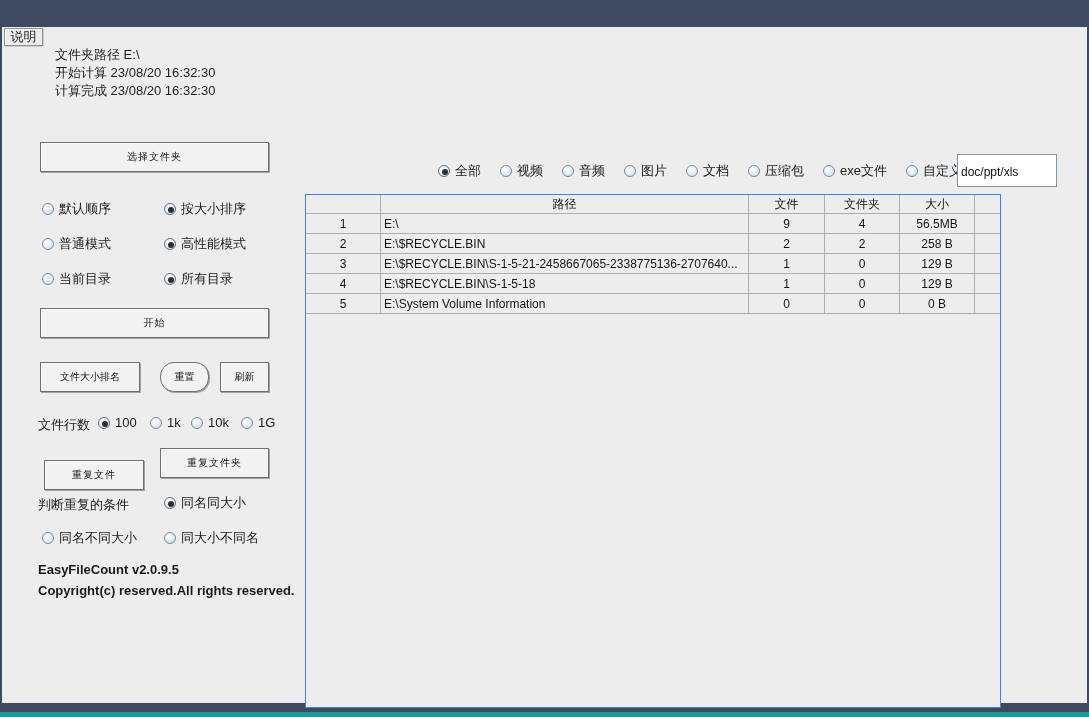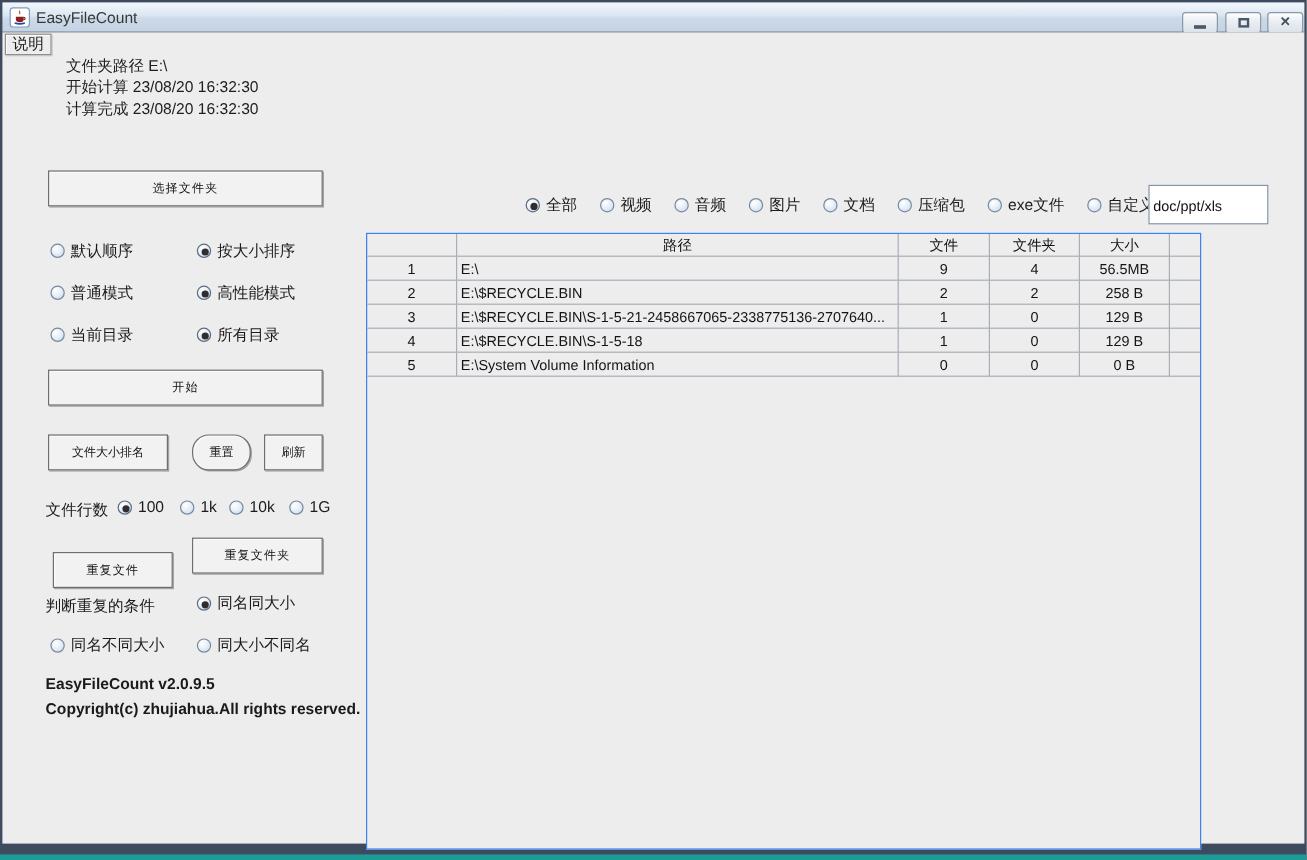--- a/index.html
+++ b/index.html
@@ -100,40 +100,20 @@
   }
   #file-table th { height:19px; text-align:center; }
   .c { text-align:center; }
   .l { text-align:left; }
 </style>
 </head>
 <body>
 
 <div id="frame">
 
-  <div id="titlebar">
-    <div id="app-icon">
-      <svg width="15" height="15" viewBox="0 0 16 16">
-        <path d="M8 2 c-1.2 1 .9 1.8 -.3 3" stroke="#d4552a" stroke-width="1.2" fill="none"></path>
-        <path d="M4.5 7.5 h7 v2.2 a3.5 2.6 0 0 1 -7 0 z" fill="#8c2020"></path>
-        <path d="M11.5 8 c1.6 0 1.6 2 0 2" stroke="#8c2020" stroke-width="1" fill="none"></path>
-        <path d="M3.5 13 c3 1 6 1 9 0" stroke="#26499c" stroke-width="1.4" fill="none"></path>
-      </svg>
-    </div>
-    <span id="title-text">EasyFileCount</span>
-    <div class="winbtn" style="left:983px;">
-      <div class="glyph-min"></div>
-    </div>
-    <div class="winbtn" style="left:1019px;">
-      <div class="glyph-max"></div>
-    </div>
-    <div class="winbtn" style="left:1054px;">
-      <span class="glyph-close">✕</span>
-    </div>
-  </div>
 
   <div id="content">
 
     <div id="menu-item">说明</div>
 
     <div class="info-line" style="top:19px;">文件夹路径 E:\</div>
     <div class="info-line" style="top:37px;">开始计算 23/08/20 16:32:30</div>
     <div class="info-line" style="top:55px;">计算完成 23/08/20 16:32:30</div>
 
     <div class="btn" style="left:38px; top:115px; width:229px; height:30px;">选择文件夹</div>
@@ -200,21 +180,21 @@
     <div class="radio-item" style="left:40px; top:503px;">
       <span class="rb"></span>
       <span class="rlabel">同名不同大小</span>
     </div>
     <div class="radio-item" style="left:162px; top:503px;">
       <span class="rb"></span>
       <span class="rlabel">同大小不同名</span>
     </div>
 
     <div class="footer-line" style="left:36px; top:535px;">EasyFileCount v2.0.9.5</div>
-    <div class="footer-line" style="left:36px; top:556px;">Copyright(c) zhujiahua.All rights reserved.</div>
+    <div class="footer-line" style="left:36px; top:556px;">Copyright(c) reserved.All rights reserved.</div>
 
     <div id="filter-bar">
       <div class="radio-item checked">
         <span class="rb"></span>
         <span class="rlabel">全部</span>
       </div>
       <div class="radio-item">
         <span class="rb"></span>
         <span class="rlabel">视频</span>
       </div>

